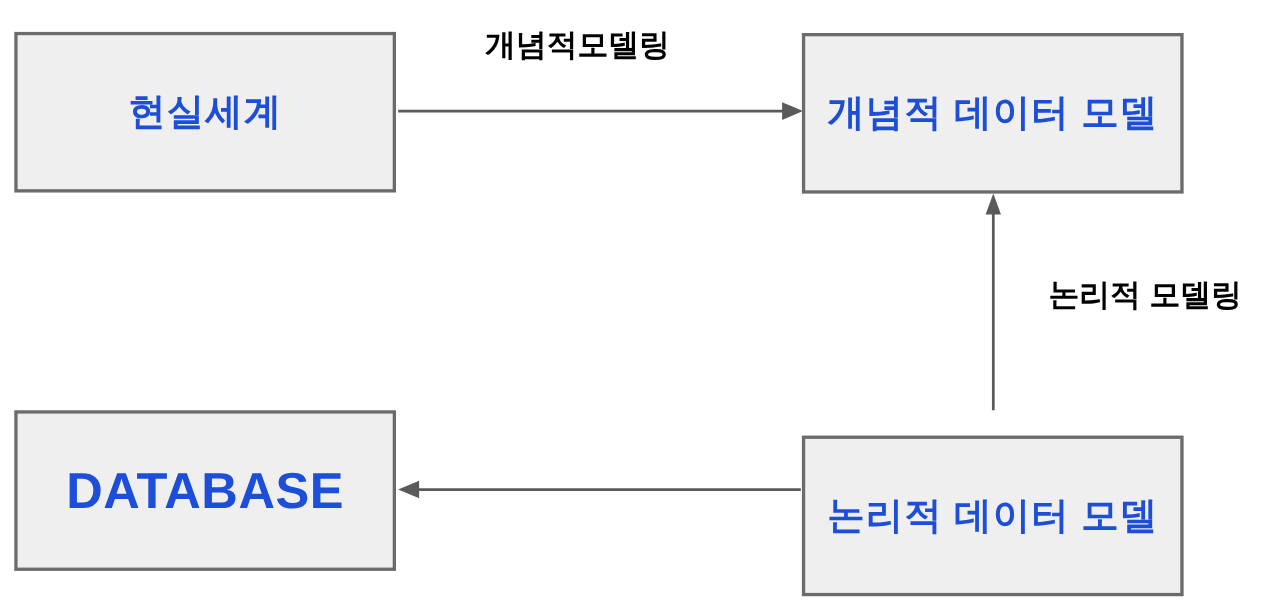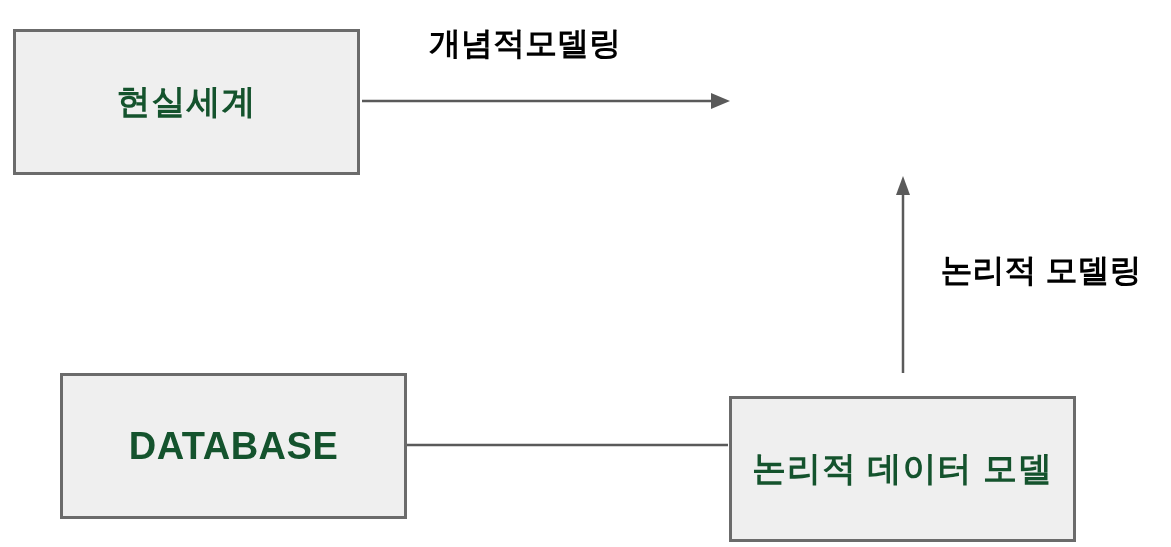--- a/index.html
+++ b/index.html
@@ -28,31 +28,31 @@
     height: 146px;
     box-sizing: border-box;
     background: #efefef;
     border: 3px solid #6b6b6b;
     display: flex;
     align-items: center;
     justify-content: center;
     text-align: center;
     font-weight: 700;
     font-size: 34px;
-    color: #14532d;
+    color: #1d4ed8;
     letter-spacing: 1px;
   }
   #box-real-world     { left: 13px;  top: 29px;  }
   #box-conceptual     { left: 729px; top: 30px;  }
-  #box-database       { left: 13px;  top: 373px; font-size: 38px; letter-spacing: 0.5px; margin-left: 47px; }
+  #box-database       { left: 13px;  top: 373px; font-size: 46px; letter-spacing: 0.5px; }
   #box-logical        { left: 729px; top: 396px; }
   .edge-label {
     position: absolute;
     font-weight: 700;
-    font-size: 32px;
+    font-size: 28px;
     color: #000000;
     text-align: center;
     white-space: nowrap;
   }
   #label-conceptual-modeling { left: 405px; top: 22px;  width: 240px; }
   #label-logical-modeling    { left: 916px; top: 249px; width: 250px; }
   #label-physical-modeling   { left: 410px; top: 464px; width: 240px; }
 </style>
 </head>
 <body>
@@ -74,20 +74,23 @@
     <g>
       <line x1="728" y1="445" x2="380" y2="445" stroke="#5a5a5a" stroke-width="2.5"></line>
       <polygon points="381,437 362,445 381,453" fill="#5a5a5a"></polygon>
     </g>
   </svg>
 
   <div class="node" id="box-real-world">
     <span>현실세계</span>
   </div>
 
+  <div class="node" id="box-conceptual">
+    <span>개념적 데이터 모델</span>
+  </div>
 
   <div class="node" id="box-database">
     <span>DATABASE</span>
   </div>
 
   <div class="node" id="box-logical">
     <span>논리적 데이터 모델</span>
   </div>
 
   <div class="edge-label" id="label-conceptual-modeling">개념적모델링</div>

